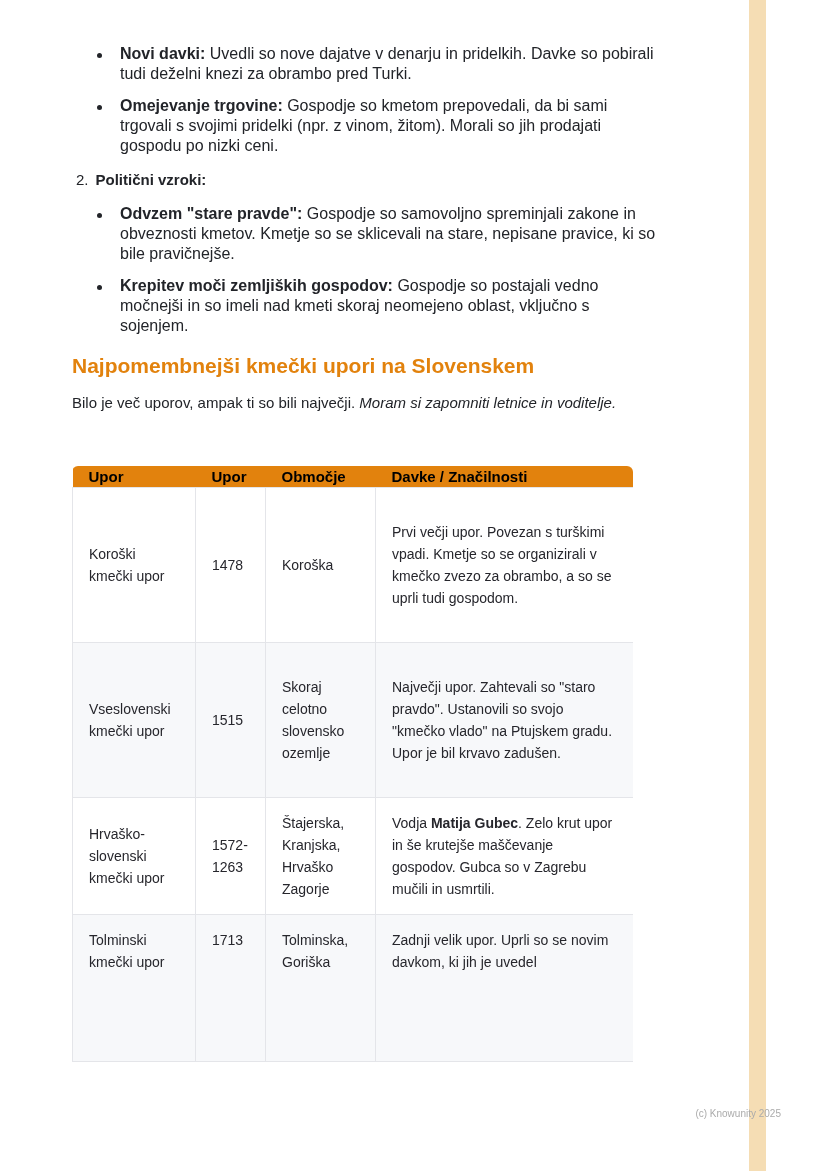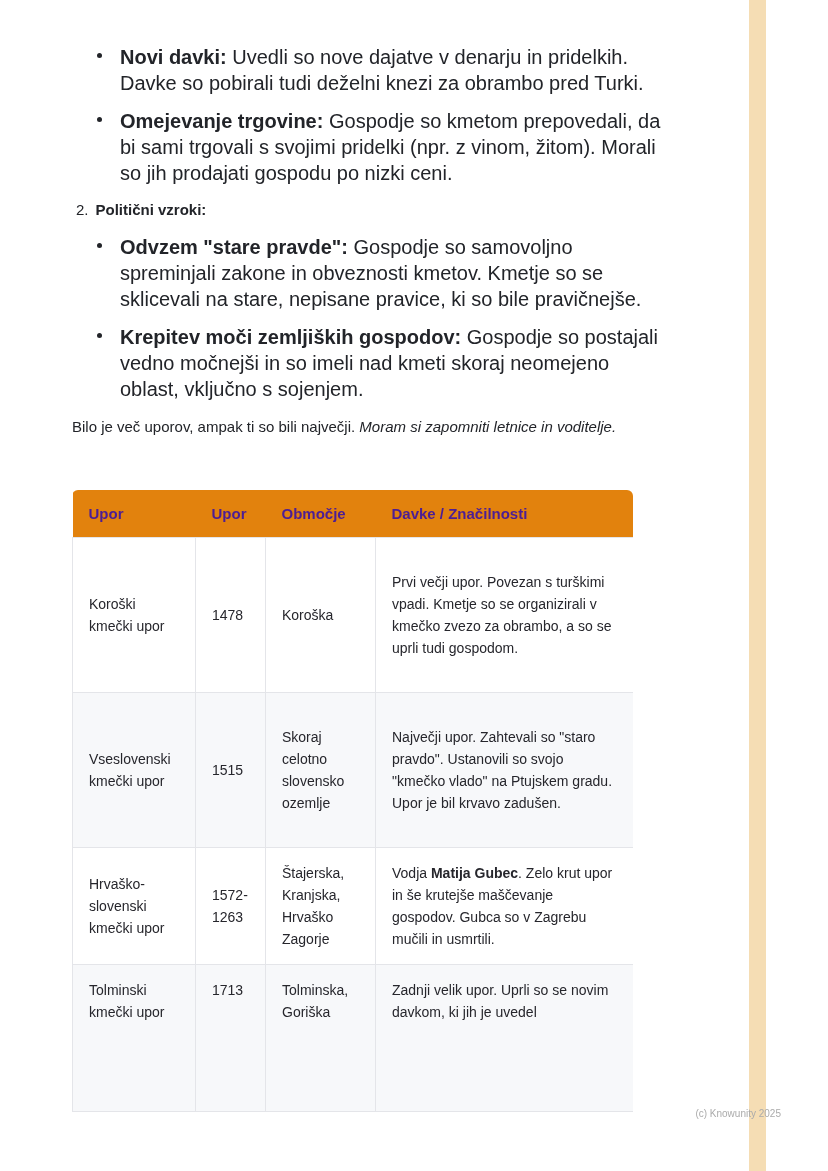--- a/index.html
+++ b/index.html
@@ -9,21 +9,21 @@
     background:#ffffff; overflow:hidden; color:#222429;
   }
   .edge-stripe {
     position:absolute; left:749px; top:0; width:17px; height:1171px;
     background:#F5DDB4;
   }
   .content { position:absolute; left:72px; top:44px; width:589px; }
 
   .bullet-item {
     position:relative; padding-left:48px;
-    font-size:20px; line-height:26px; margin-bottom:12px;
+    font-size:16px; line-height:20px; margin-bottom:12px;
   }
   .bullet-item .dot {
     position:absolute; left:25px; top:9px; width:5px; height:5px;
     border-radius:50%; background:#222429;
   }
   .numbered-item {
     padding-left:4px; font-size:15px; line-height:24px; margin:2px 0 12px;
   }
   .numbered-item .num { margin-right:7px; }
   b { font-weight:700; }
@@ -35,22 +35,22 @@
   p.intro { font-size:15px; line-height:26px; text-align:justify; color:#222429; }
 
   .table-wrap {
     margin-top:50px; width:561px;
     border-radius:6px 6px 0 0; overflow:hidden;
   }
   table { width:561px; border-collapse:collapse; table-layout:fixed; }
   col.c1 { width:123px; } col.c2 { width:70px; }
   col.c3 { width:110px; } col.c4 { width:258px; }
   th {
-    background:#E2820D; color:#4c1d95; text-align:left;
-    font-size:15px; font-weight:700; padding:15px 16px;
+    background:#E2820D; color:#000000; text-align:left;
+    font-size:15px; font-weight:700; padding:2px 16px;
   }
   td {
     border:1px solid #e4e5e9; font-size:14px; line-height:22px;
     padding:14px 16px; vertical-align:middle; color:#26262c; background:#ffffff;
   }
   tbody tr:nth-child(even) td { background:#F7F8FA; }
   tr.r1, tr.r2 { height:155px; }
   tr.r3 { height:112px; }
   tr.r4 { height:147px; }
   tr.r4 td { vertical-align:top; }
@@ -88,20 +88,21 @@
       <div class="bullet-item">
         <span class="dot"></span>
         <span><b>Odvzem "stare pravde":</b><span> Gospodje so samovoljno spreminjali zakone in obveznosti kmetov. Kmetje so se sklicevali na stare, nepisane pravice, ki so bile pravičnejše.</span></span>
       </div>
       <div class="bullet-item">
         <span class="dot"></span>
         <span><b>Krepitev moči zemljiških gospodov:</b><span> Gospodje so postajali vedno močnejši in so imeli nad kmeti skoraj neomejeno oblast, vključno s sojenjem.</span></span>
       </div>
     </div>
 
+    <h2 class="section-heading">Najpomembnejši kmečki upori na Slovenskem</h2>
 
     <p class="intro"><span>Bilo je več uporov, ampak ti so bili največji. </span><i>Moram si zapomniti letnice in voditelje.</i></p>
 
     <div class="table-wrap">
       <table>
         <colgroup>
             <col class="c1">
             <col class="c2">
             <col class="c3">
             <col class="c4">

